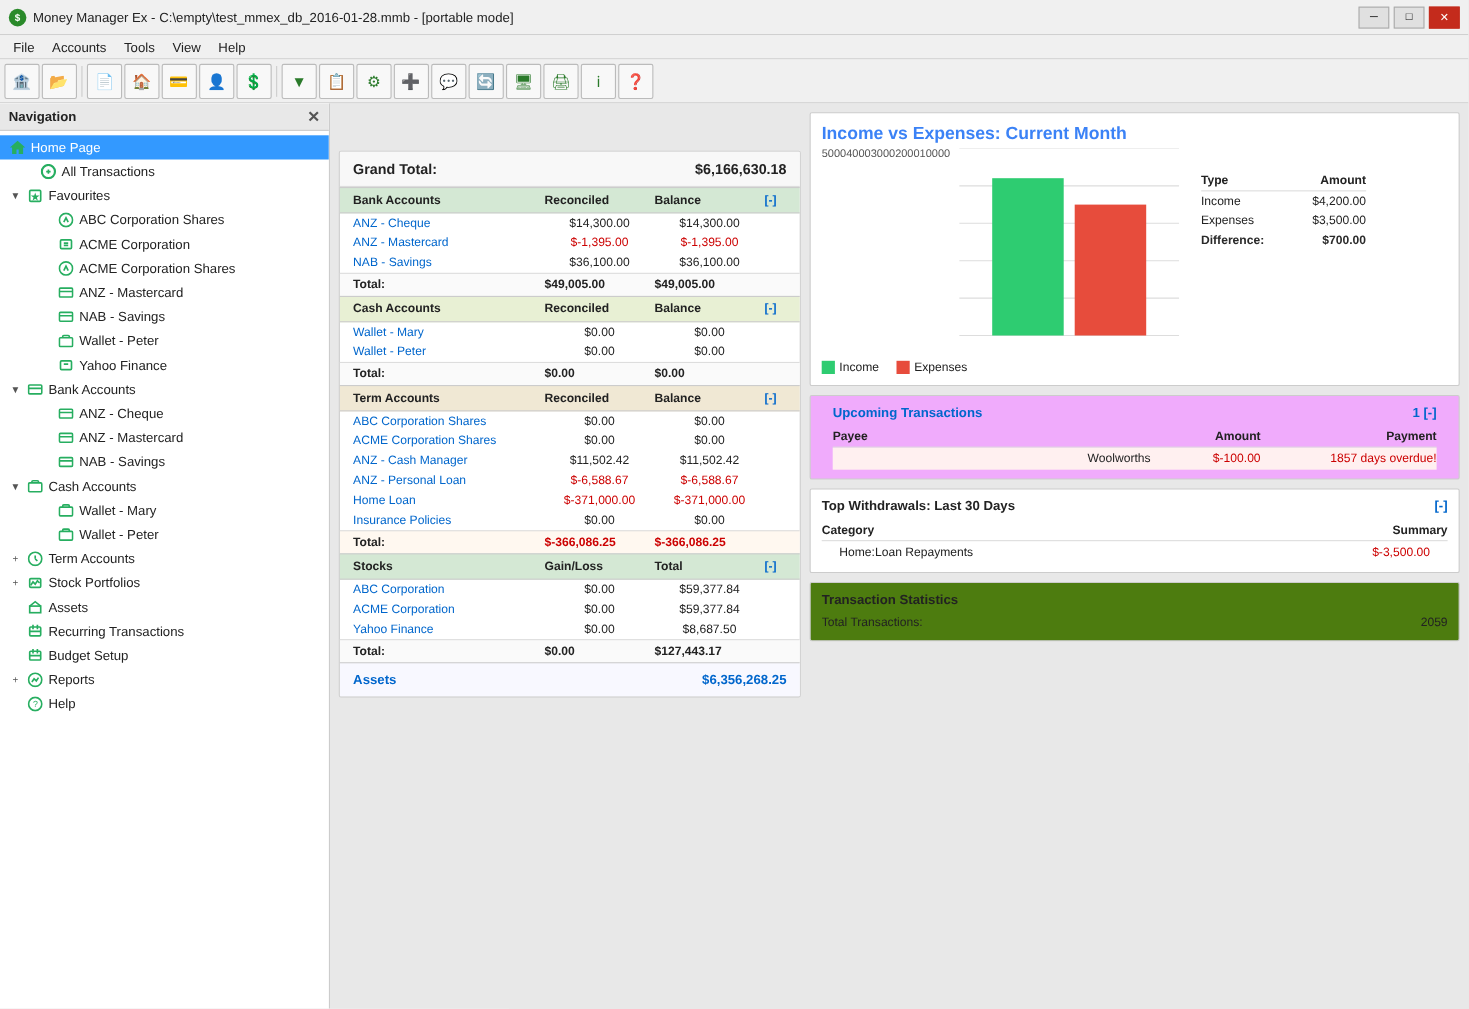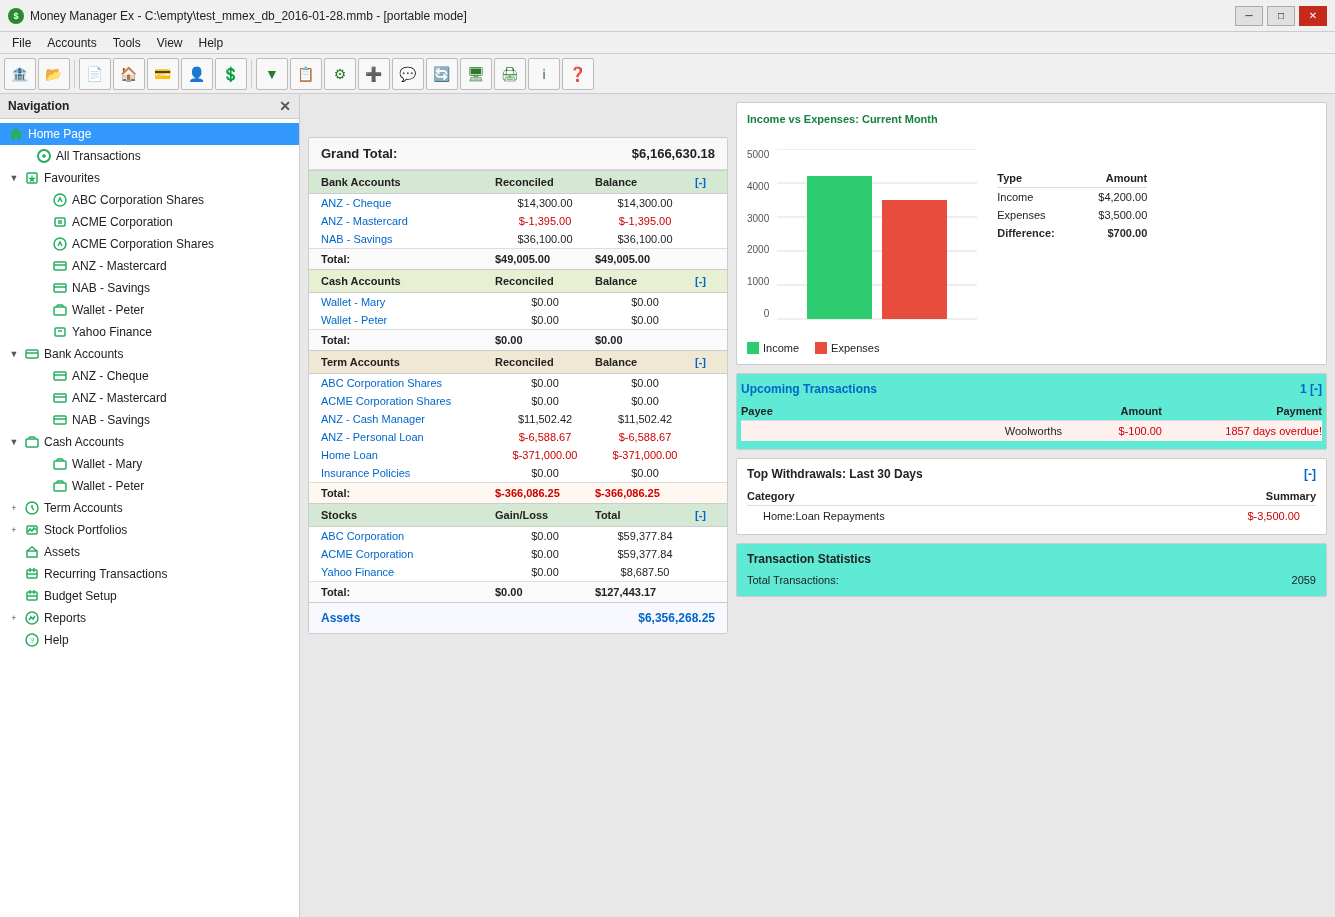--- a/index.html
+++ b/index.html
@@ -58,44 +58,44 @@
     .account-row { display: grid; grid-template-columns: 1fr 100px 100px 20px; padding: 3px 12px; }
     .account-row a, .account-link { color: #0066cc; text-decoration: none; cursor: pointer; font-size: 11px; }
     .account-cell { font-size: 11px; text-align: center; }
     .account-cell.name { text-align: left; }
     .account-total { display: grid; grid-template-columns: 1fr 100px 100px 20px; padding: 4px 12px; font-weight: bold; font-size: 11px; border-top: 1px solid #ddd; background: #fafafa; }
     .red { color: #cc0000; }
     .assets-row { display: flex; justify-content: space-between; padding: 8px 12px; color: #0066cc; font-weight: bold; font-size: 12px; border-top: 1px solid #ccc; background: #f8f8ff; }
     
     
     .chart-card { background: white; border: 1px solid #ccc; border-radius: 2px; padding: 10px; }
-    .chart-title { font-weight: bold; font-size: 11px; margin-bottom: 24px; color: #15803d; }
+    .chart-title { font-weight: bold; font-size: 16px; margin-bottom: 4px; color: #3b82f6; }
     .chart-legend { display: flex; gap: 16px; margin-top: 8px; font-size: 11px; }
     .legend-item { display: flex; align-items: center; gap: 4px; }
     .legend-dot { width: 12px; height: 12px; }
     .chart-table { font-size: 11px; min-width: 150px; }
     .chart-table-header { display: flex; justify-content: space-between; font-weight: bold; padding: 3px 0; border-bottom: 1px solid #ddd; gap: 20px; }
     .chart-table-row { display: flex; justify-content: space-between; padding: 3px 0; gap: 20px; }
     .chart-table-row.difference { font-weight: bold; color: #2a2a2a; }
     
-    .upcoming-card { background: #5eead4; border: 1px solid #ccc; border-radius: 2px; padding: 8px 4px; }
+    .upcoming-card { background: #f0abfc; border: 1px solid #ccc; border-radius: 2px; padding: 8px 20px; }
     .upcoming-title { font-weight: bold; color: #0066cc; font-size: 12px; display: flex; justify-content: space-between; margin-bottom: 6px; }
     .upcoming-header { display: grid; grid-template-columns: 1fr 100px 160px; font-weight: bold; font-size: 11px; padding: 3px 0; border-bottom: 1px solid #ddd; }
     .upcoming-row { display: grid; grid-template-columns: 1fr 100px 160px; font-size: 11px; padding: 4px 0; background: #fff0f0; }
     .upcoming-cell { text-align: right; }
     .upcoming-cell.name { text-align: right; }
     
     .withdrawals-card { background: white; border: 1px solid #ccc; border-radius: 2px; padding: 8px 10px; }
     .withdrawals-title { font-weight: bold; font-size: 12px; display: flex; justify-content: space-between; margin-bottom: 6px; }
     .withdrawals-header { display: grid; grid-template-columns: 1fr 100px; font-weight: bold; font-size: 11px; padding: 3px 0; border-bottom: 1px solid #ddd; }
     .withdrawals-row { display: grid; grid-template-columns: 1fr 100px; font-size: 11px; padding: 4px 16px; }
     .withdrawals-cell { text-align: right; }
     .withdrawals-cell.name { text-align: left; }
     
-    .stats-card { background: #5eead4; border: 1px solid #ccc; border-radius: 2px; padding: 8px 10px; }
+    .stats-card { background: #4d7c0f; border: 1px solid #ccc; border-radius: 2px; padding: 8px 10px; }
     .stats-title { font-weight: bold; font-size: 12px; margin-bottom: 6px; }
     .stats-row { display: flex; justify-content: space-between; font-size: 11px; padding: 2px 0; }
   </style>
 </head>
 <body>
 
 <div class="title-bar">
   <div class="title-bar-left">
     <div class="title-bar-icon">$</div>
     <span>Money Manager Ex - C:\empty\test_mmex_db_2016-01-28.mmb - [portable mode]</span>
@@ -579,21 +579,21 @@
     </div>
 
     <div class="right-panel">
 
       <div class="chart-card">
         <div class="chart-title">Income vs Expenses: Current Month</div>
         <div style="display:flex; gap:20px; align-items:flex-start;">
 
           <div style="display:flex; gap:4px;">
 
-            <div style="display:flex; flex-direction:column; justify-content:space-between; height:170px; text-align:right; font-size:10px; color:#555; padding-right:4px; padding-top:0;">
+            <div style="display:flex; flex-direction:row; justify-content:space-between; height:170px; text-align:right; font-size:10px; color:#555; padding-right:4px; padding-top:0;">
               <span>5000</span>
               <span>4000</span>
               <span>3000</span>
               <span>2000</span>
               <span>1000</span>
               <span>0</span>
             </div>
 
             <svg width="200" height="185">
 

